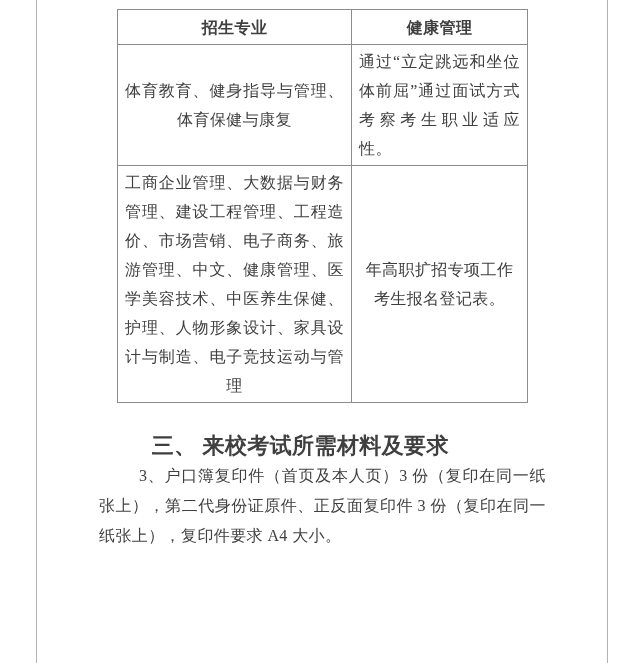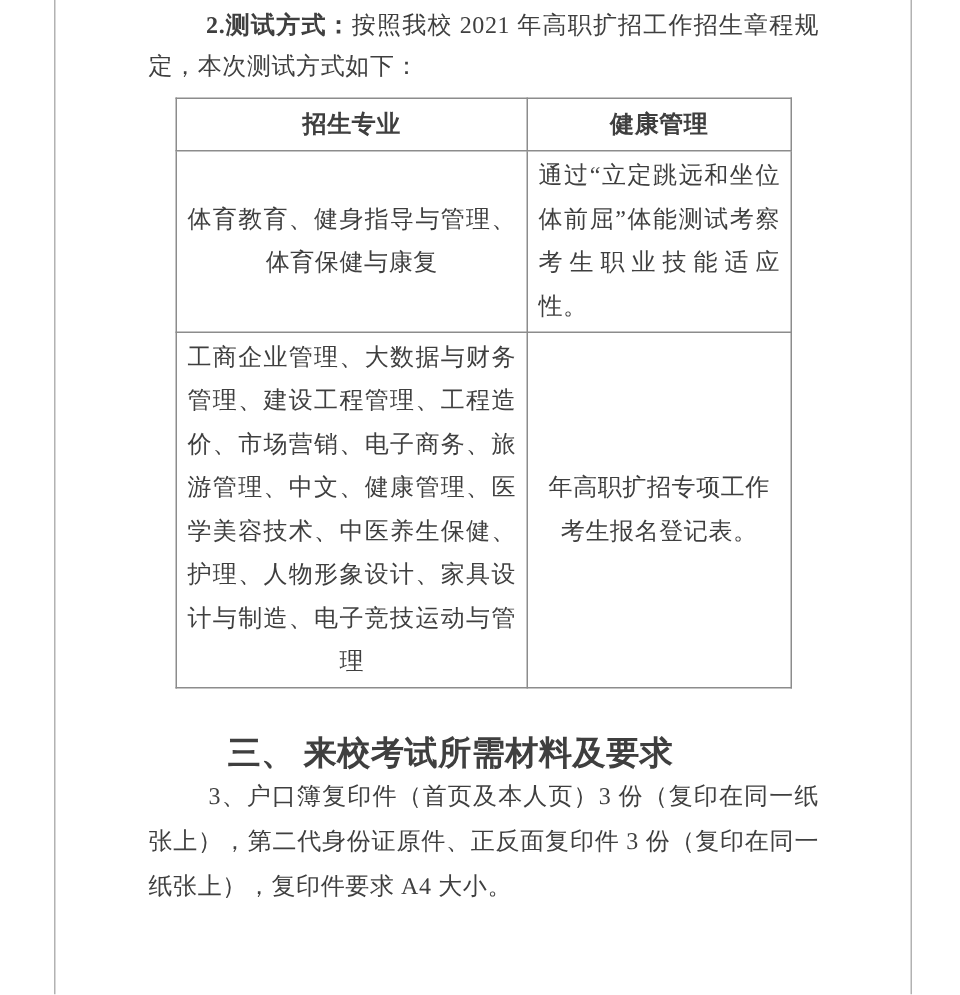--- a/index.html
+++ b/index.html
@@ -85,37 +85,36 @@
     text-indent: 2.5em;
     text-align: justify;
     letter-spacing: 0.4px;
   }
 </style>
 </head>
 <body>
 
 <div class="page">
 
-  <p class="intro"><b>2.测试方式：</b><span>按照我校 2021 年高职扩招工作招生章程规定，本次测试方式如下：</span></p>
 
   <table class="doc-table">
     <colgroup>
       <col class="col-major">
       <col class="col-method">
     </colgroup>
     <thead>
       <tr>
         <th>招生专业</th>
         <th>健康管理</th>
       </tr>
     </thead>
     <tbody>
       <tr class="row-1">
         <td class="cell-major">体育教育、健身指导与管理、体育保健与康复</td>
-        <td class="cell-method-justify">通过“立定跳远和坐位体前屈”体能测试考察考生职业技能适应性。</td>
+        <td class="cell-method-justify">通过“立定跳远和坐位体前屈”通过面试方式考察考生职业适应性。</td>
       </tr>
       <tr class="row-2">
         <td class="cell-major">工商企业管理、大数据与财务管理、建设工程管理、工程造价、市场营销、电子商务、旅游管理、中文、健康管理、医学美容技术、中医养生保健、护理、人物形象设计、家具设计与制造、电子竞技运动与管理</td>
         <td class="cell-method-center">年高职扩招专项工作考生报名登记表。</td>
       </tr>
     </tbody>
   </table>
 
   <p class="section-heading">三、 来校考试所需材料及要求</p>
 

